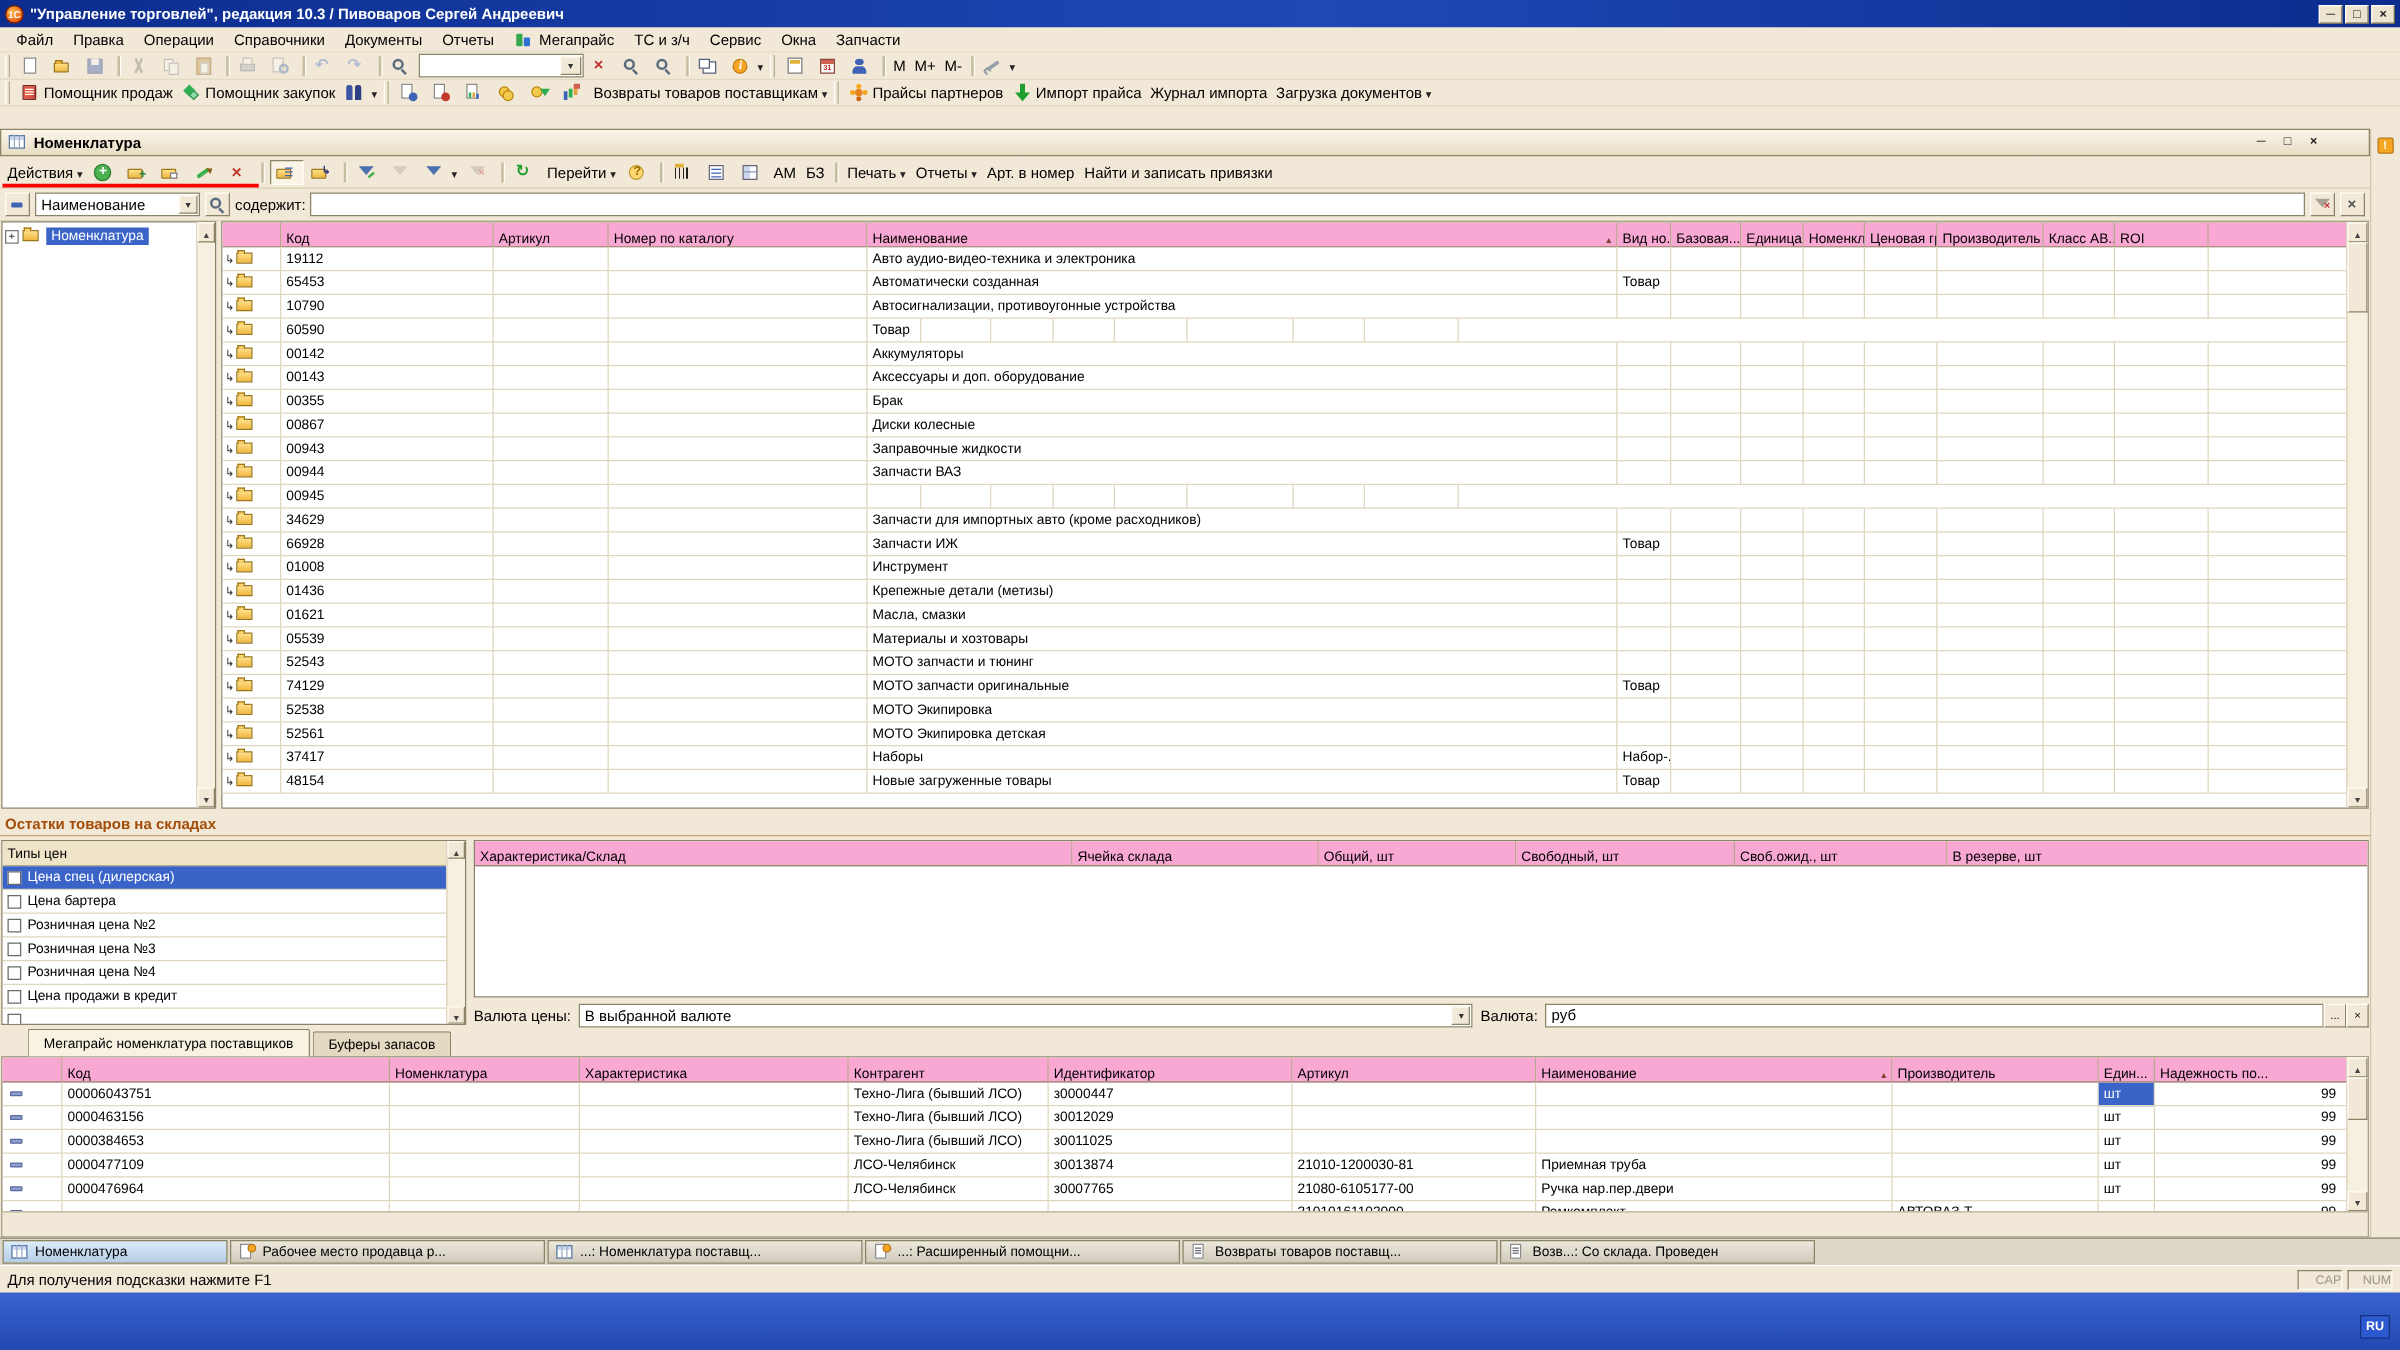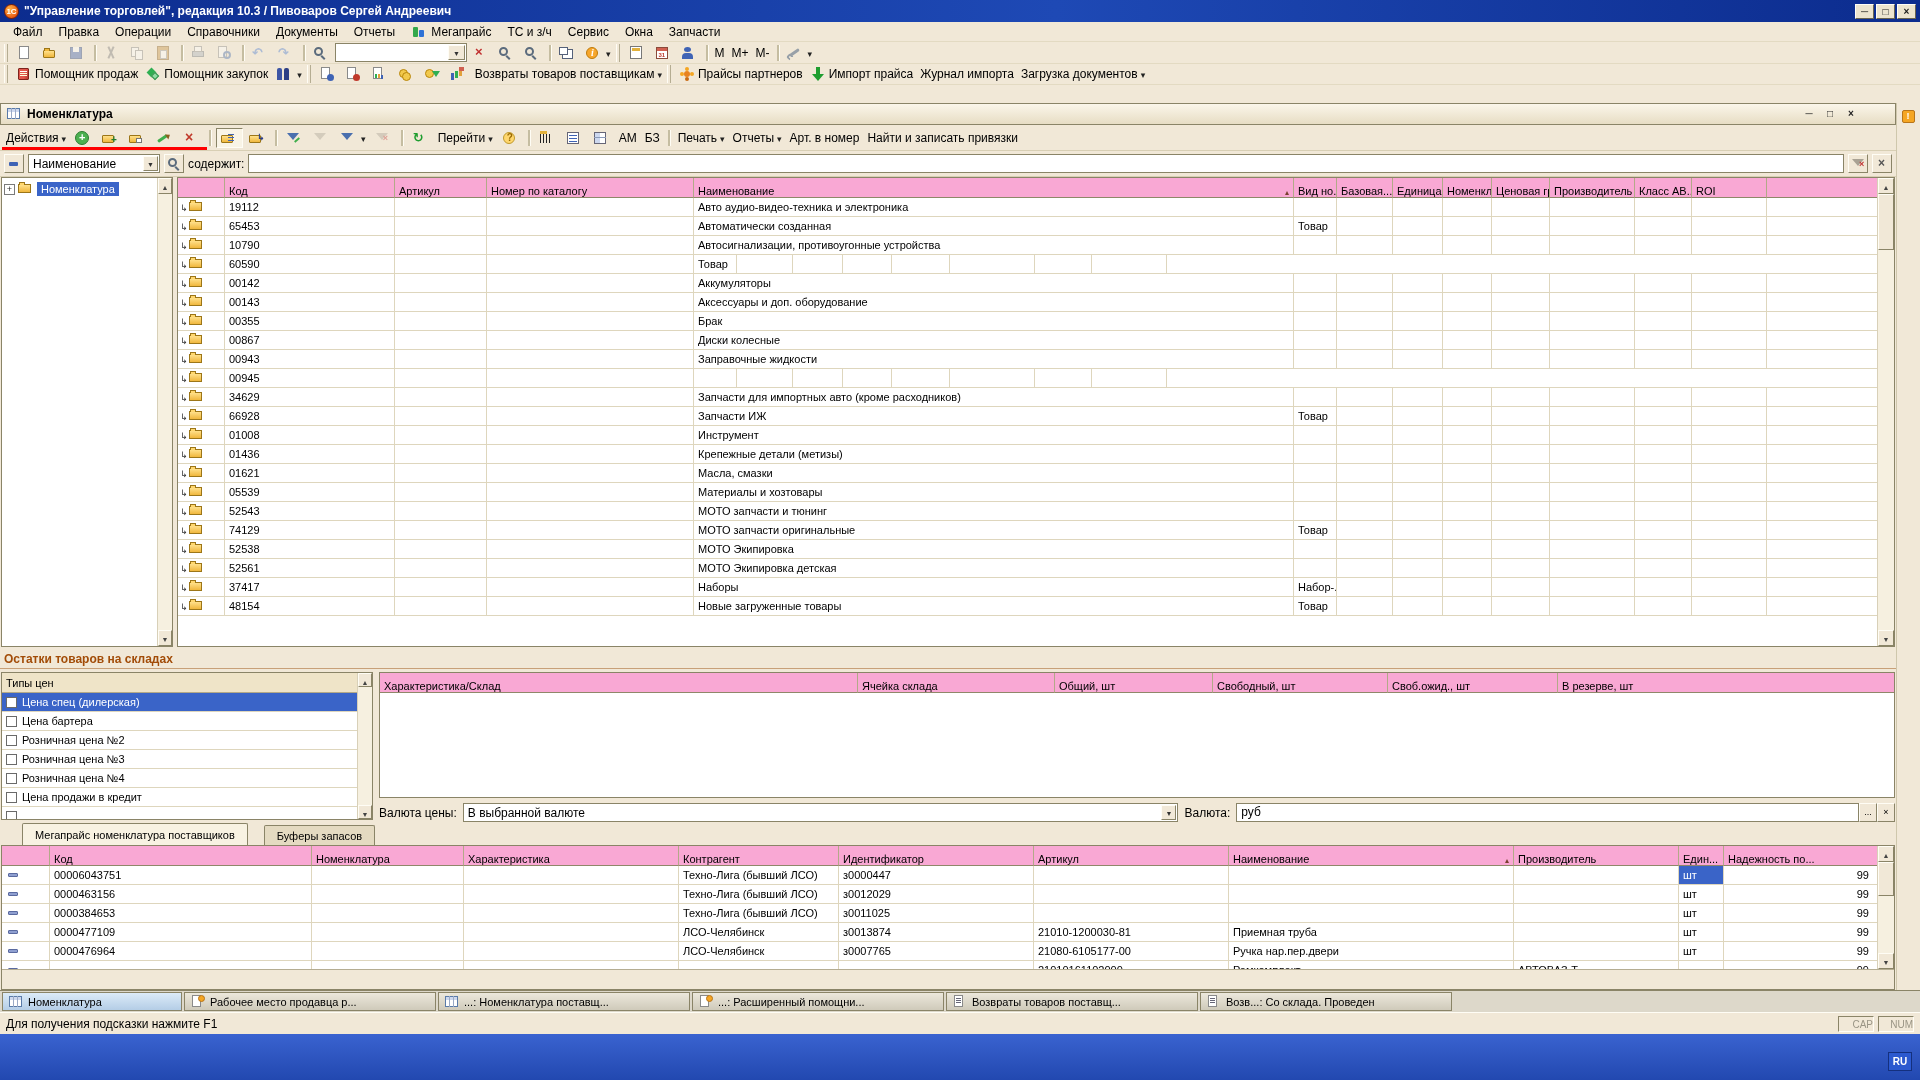--- a/index.html
+++ b/index.html
@@ -171,21 +171,21 @@
   .cb{width:11px;height:11px;flex:none;background:#fff;border:1px solid #6a6a6a}
   .pp-vsb{position:absolute;right:0;top:0;bottom:0;width:15px;background:#f6f0e0;border-left:1px solid #d8d0b8;display:flex;flex-direction:column;justify-content:space-between}
   .pp-vsb .sbtn{height:14px}
   .stockright{flex:1;min-width:0;display:flex;flex-direction:column}
   .ktable{height:126px;flex:none;border:1px solid #8a8467;background:#fff;overflow:hidden}
   .currow{height:24px;margin-top:4px;display:flex;align-items:center;gap:6px}
   .curfield{display:flex;align-items:center;flex:1;height:19px}
   .curfield .val{flex:1;height:19px;background:#fff;border:1px solid #8a8467;padding:1px 4px;white-space:nowrap;overflow:hidden}
   .minibtn{width:18px;height:19px;flex:none;background:#f1e8d7;border:1px solid;border-color:#fffdf5 #8a8467 #8a8467 #fffdf5;text-align:center;font-size:9px;line-height:17px}
   
-  .btabs{height:22px;flex:none;display:flex;align-items:flex-end;gap:16px;padding-left:22px}
+  .btabs{height:22px;flex:none;display:flex;align-items:flex-end;gap:2px;padding-left:22px}
   .btab{height:20px;display:flex;align-items:center;padding:0 12px;font-size:11px;background:#e4dac1;border:1px solid #8a8467;border-bottom:none;border-radius:2px 2px 0 0}
   .btab.active{background:#f8f2e2;height:22px;position:relative;z-index:2}
   .suparea{flex:1;min-height:0;display:flex;flex-direction:column;border:1px solid #8a8467;background:#fff;margin:0 1px}
   .suptop{display:flex;flex:none}
   .supgrid{flex:1;min-width:0;overflow:hidden}
   .st-body{height:103px;overflow:hidden}
   .sup-vsb{width:17px;flex:none;background:#f6f0e0;border-left:1px solid #d8d0b8;display:flex;flex-direction:column}
   .supbottom{flex:1;background:#f1e8d7;border-top:1px solid #b5ad92}
   .rowmark{width:10px;height:4px;background:#8f9fd0;border:1px solid #5a6aa0;border-radius:1px;margin-left:4px}
   
@@ -1058,20 +1058,39 @@
                 <span class="cell c6"></span>
                 <span class="cell c7"></span>
                 <span class="cell c8"></span>
                 <span class="cell c9"></span>
                 <span class="cell c10"></span>
                 <span class="cell c11"></span>
                 <span class="cell c12"></span>
                 <span class="cell c13"></span>
               </div>
 
+              <div class="trow">
+                <span class="cell c0 icon-cell">
+                  <span class="garrow"></span>
+                  <span class="ic ic-folder-small"></span>
+                </span>
+                <span class="cell c1">00944</span>
+                <span class="cell c2"></span>
+                <span class="cell c3"></span>
+                <span class="cell c4">Запчасти ВАЗ</span>
+                <span class="cell c5"></span>
+                <span class="cell c6"></span>
+                <span class="cell c7"></span>
+                <span class="cell c8"></span>
+                <span class="cell c9"></span>
+                <span class="cell c10"></span>
+                <span class="cell c11"></span>
+                <span class="cell c12"></span>
+                <span class="cell c13"></span>
+              </div>
 
               <div class="trow">
                 <span class="cell c0 icon-cell">
                   <span class="garrow"></span>
                   <span class="ic ic-folder-small"></span>
                 </span>
                 <span class="cell c1">00945</span>
                 <span class="cell c2"></span>
                 <span class="cell c3"></span>
                 <span class="cell c5"></span>

